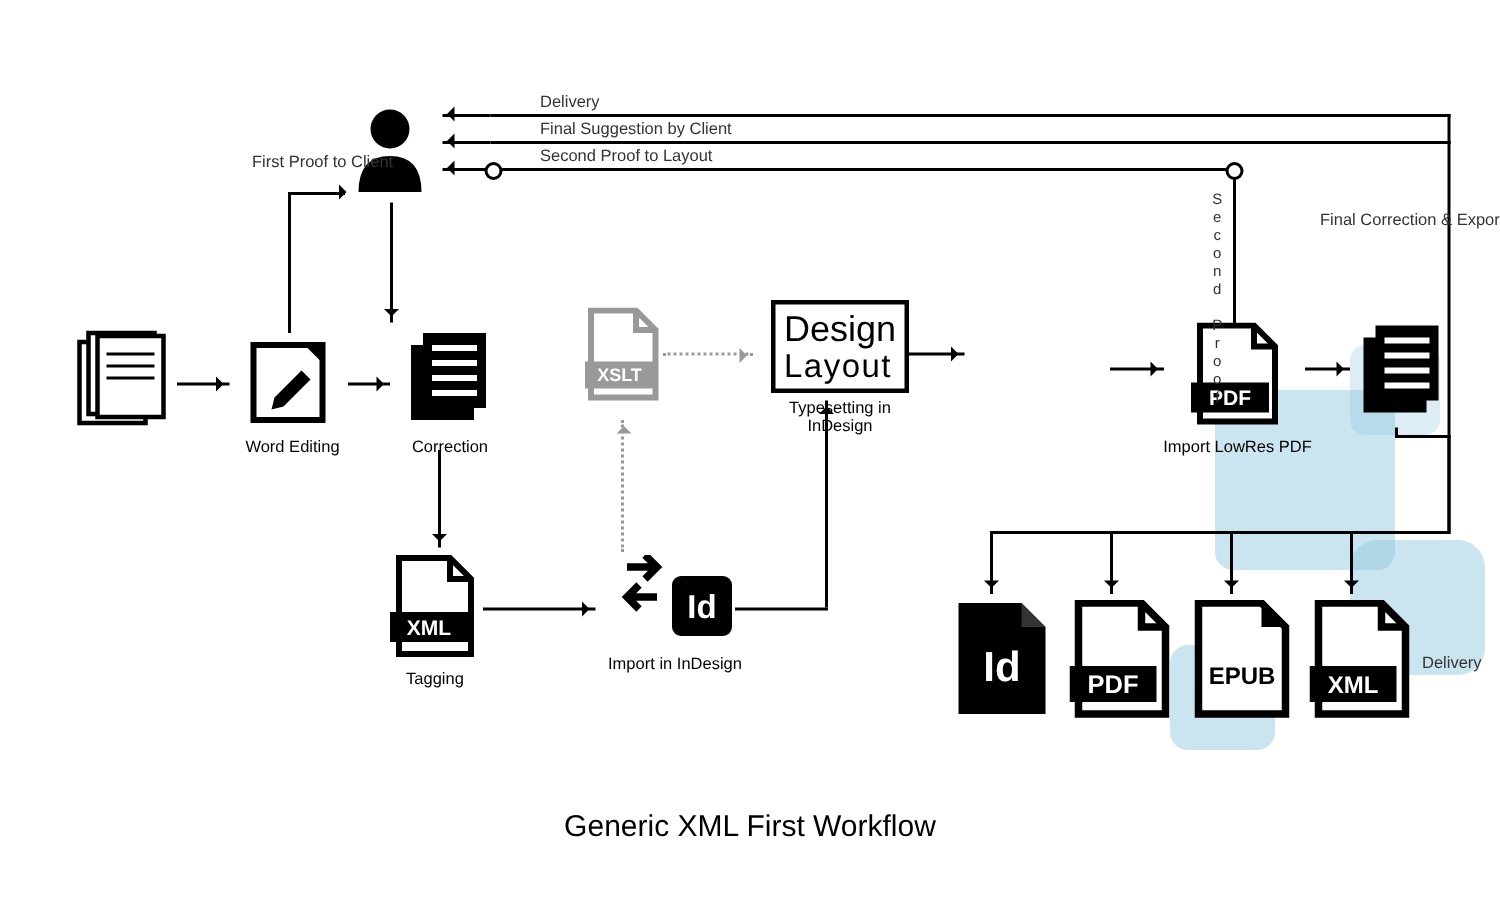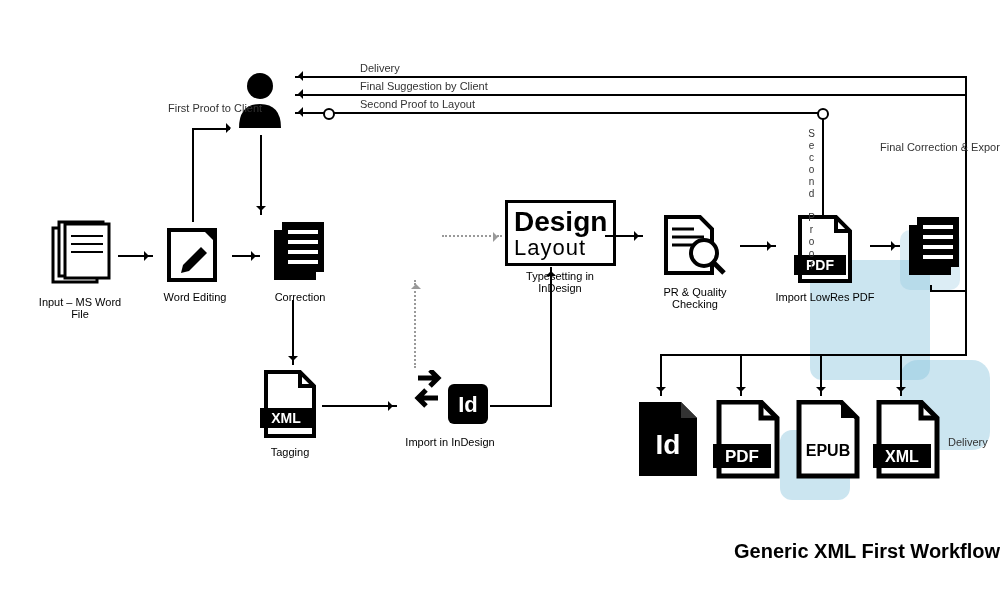--- a/index.html
+++ b/index.html
@@ -10,21 +10,21 @@
   .arrow{position:absolute;background:#000;height:2px}
   .arrow::after{content:"";position:absolute;right:-1px;top:-4px;border:5px solid transparent;border-left-color:#000}
   .varrow{position:absolute;background:#000;width:2px}
   .varrow::after{content:"";position:absolute;left:-4px;bottom:-1px;border:5px solid transparent;border-top-color:#000}
   .darrow{position:absolute;border-top:2px dotted #999;height:0}
   .darrow::after{content:"";position:absolute;right:-1px;top:-5px;border:5px solid transparent;border-left-color:#999}
   .dvarrow{position:absolute;border-left:2px dotted #999;width:0}
   .dvarrow::after{content:"";position:absolute;left:-5px;top:-1px;border:5px solid transparent;border-bottom-color:#999}
   .label{position:absolute;font-size:11px;color:#333;white-space:nowrap}
   .vlabel{position:absolute;font-size:10px;color:#333;writing-mode:vertical-rl;text-orientation:upright;letter-spacing:1px}
-  .title{position:absolute;left:0;right:0;text-align:right;font-weight:bold;font-size:20px}
+  .title{position:absolute;left:0;right:0;text-align:center;font-weight:normal;font-size:20px}
   .line{position:absolute;background:#000}
   .circle{position:absolute;width:8px;height:8px;border:2px solid #000;border-radius:50%;background:#fff}
   .bg-shape{position:absolute;background:#8cc5de;opacity:.45;border-radius:12px}
 </style>
 </head>
 <body>
 
 <div class="canvas">
 
   <div class="bg-shape" style="width:120px;height:120px;right:70px;top:260px"></div>
@@ -34,21 +34,20 @@
 
   <div class="node" style="left:30px;top:220px;width:100px">
     <svg class="icon" width="70" height="70" viewBox="0 0 70 70">
       <rect x="8" y="8" width="44" height="54" fill="none" stroke="#000" stroke-width="3"></rect>
       <rect x="14" y="2" width="44" height="54" fill="#fff" stroke="#000" stroke-width="3"></rect>
       <rect x="20" y="-4" width="44" height="54" fill="#fff" stroke="#000" stroke-width="3" transform="translate(0,8)"></rect>
       <line x1="26" y1="16" x2="58" y2="16" stroke="#000" stroke-width="2"></line>
       <line x1="26" y1="24" x2="58" y2="24" stroke="#000" stroke-width="2"></line>
       <line x1="26" y1="32" x2="58" y2="32" stroke="#000" stroke-width="2"></line>
     </svg>
-    <span class="caption">Input – MS Word File</span>
   </div>
 
   <div class="node" style="left:155px;top:220px;width:80px">
     <svg class="icon" width="65" height="65" viewBox="0 0 65 65">
       <rect x="6" y="10" width="46" height="50" fill="#fff" stroke="#000" stroke-width="4"></rect>
       <polygon points="52,10 52,22 40,10" fill="#000"></polygon>
       <path d="M20 45 L38 27 L44 33 L26 51 L18 53 Z" fill="#000"></path>
     </svg>
     <span class="caption">Word Editing</span>
   </div>
@@ -75,49 +74,46 @@
   <div class="node" style="left:250px;top:370px;width:80px">
     <svg class="icon" width="60" height="70" viewBox="0 0 60 70">
       <path d="M6 2 H40 L54 16 V66 H6 Z" fill="#fff" stroke="#000" stroke-width="4"></path>
       <path d="M40 2 V16 H54" fill="none" stroke="#000" stroke-width="4"></path>
       <rect x="0" y="38" width="52" height="20" fill="#000"></rect>
       <text x="26" y="53" fill="#fff" font-size="14" font-weight="bold" text-anchor="middle" font-family="Arial">XML</text>
     </svg>
     <span class="caption">Tagging</span>
   </div>
 
+  <div class="node" style="left:380px;top:205px;width:70px">
+    <svg class="icon" width="55" height="65" viewBox="0 0 55 65">
+      <path d="M6 2 H36 L49 15 V60 H6 Z" fill="#fff" stroke="#999" stroke-width="4"></path>
+      <path d="M36 2 V15 H49" fill="none" stroke="#999" stroke-width="4"></path>
+      <rect x="2" y="36" width="46" height="18" fill="#999"></rect>
+      <text x="25" y="49" fill="#fff" font-size="12" font-weight="bold" text-anchor="middle" font-family="Arial">XSLT</text>
+    </svg>
+  </div>
 
   <div class="node" style="left:400px;top:370px;width:100px">
     <svg class="icon" width="80" height="60" viewBox="0 0 80 60">
       <path d="M8 8 L28 8 M20 0 L28 8 L20 16 M28 28 L8 28 M16 20 L8 28 L16 36" stroke="#000" stroke-width="5" fill="none"></path>
       <rect x="38" y="14" width="40" height="40" rx="6" fill="#000"></rect>
       <text x="58" y="42" fill="#fff" font-size="22" font-weight="bold" text-anchor="middle" font-family="Arial">Id</text>
     </svg>
     <span class="caption">Import in InDesign</span>
   </div>
 
   <div class="node" style="left:505px;top:200px;width:110px">
     <div style="border:3px solid #000;display:inline-block;padding:4px 6px;text-align:left;line-height:1.05">
-      <div style="font-size:28px;font-weight:bold;font-family:Arial">Design</div>
+      <div style="font-size:24px;font-weight:normal;font-family:Arial">Design</div>
       <div style="font-size:22px;font-family:Arial;letter-spacing:1px">Layout</div>
     </div>
     <span class="caption">Typesetting in InDesign</span>
   </div>
 
-  <div class="node" style="left:640px;top:215px;width:110px">
-    <svg class="icon" width="70" height="65" viewBox="0 0 70 65">
-      <path d="M6 2 H40 L52 14 V58 H6 Z" fill="#fff" stroke="#000" stroke-width="4"></path>
-      <line x1="12" y1="14" x2="34" y2="14" stroke="#000" stroke-width="3"></line>
-      <line x1="12" y1="22" x2="44" y2="22" stroke="#000" stroke-width="3"></line>
-      <line x1="12" y1="30" x2="44" y2="30" stroke="#000" stroke-width="3"></line>
-      <circle cx="44" cy="38" r="13" fill="#fff" stroke="#000" stroke-width="4"></circle>
-      <line x1="53" y1="47" x2="64" y2="58" stroke="#000" stroke-width="5"></line>
-    </svg>
-    <span class="caption">PR &amp; Quality Checking</span>
-  </div>
 
   <div class="node" style="left:770px;top:215px;width:110px">
     <svg class="icon" width="62" height="70" viewBox="0 0 62 70">
       <path d="M6 2 H42 L56 16 V66 H6 Z" fill="#fff" stroke="#000" stroke-width="4"></path>
       <path d="M42 2 V16 H56" fill="none" stroke="#000" stroke-width="4"></path>
       <rect x="0" y="40" width="52" height="20" fill="#000"></rect>
       <text x="26" y="55" fill="#fff" font-size="14" font-weight="bold" text-anchor="middle" font-family="Arial">PDF</text>
     </svg>
     <span class="caption">Import LowRes PDF</span>
   </div>

